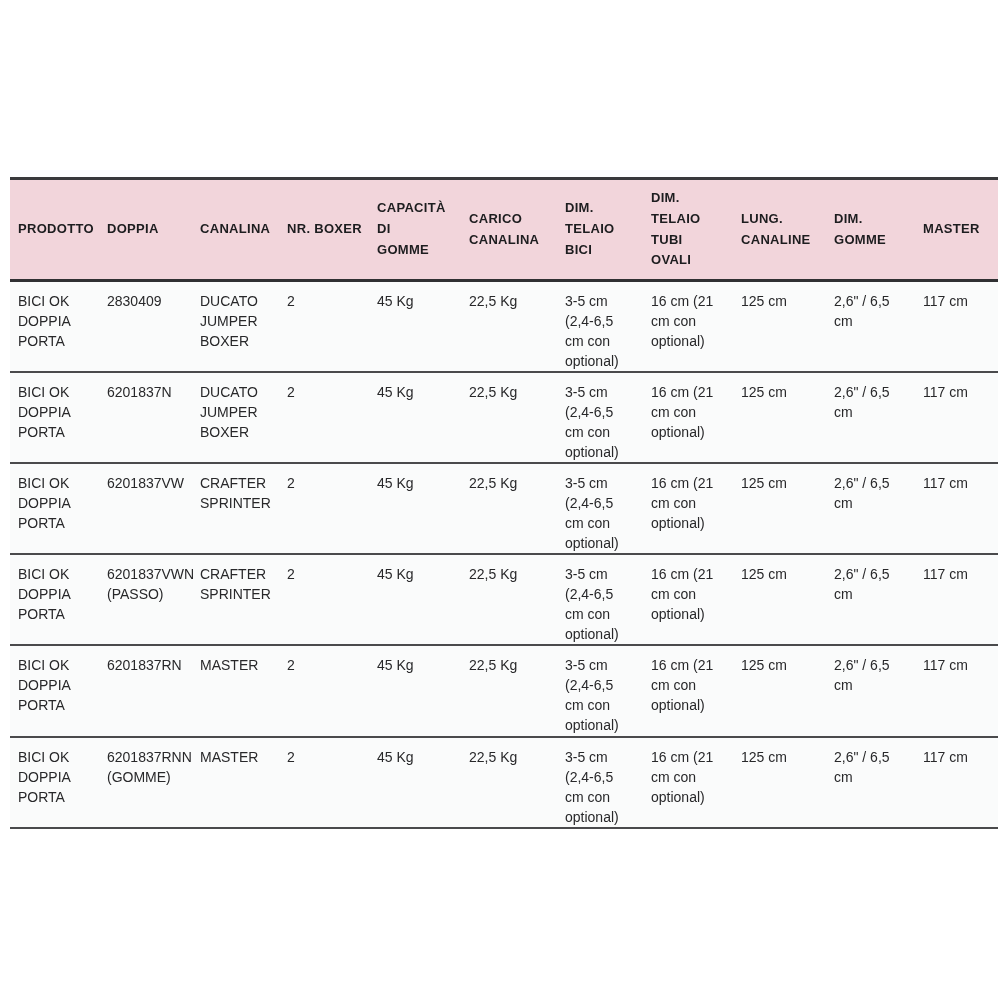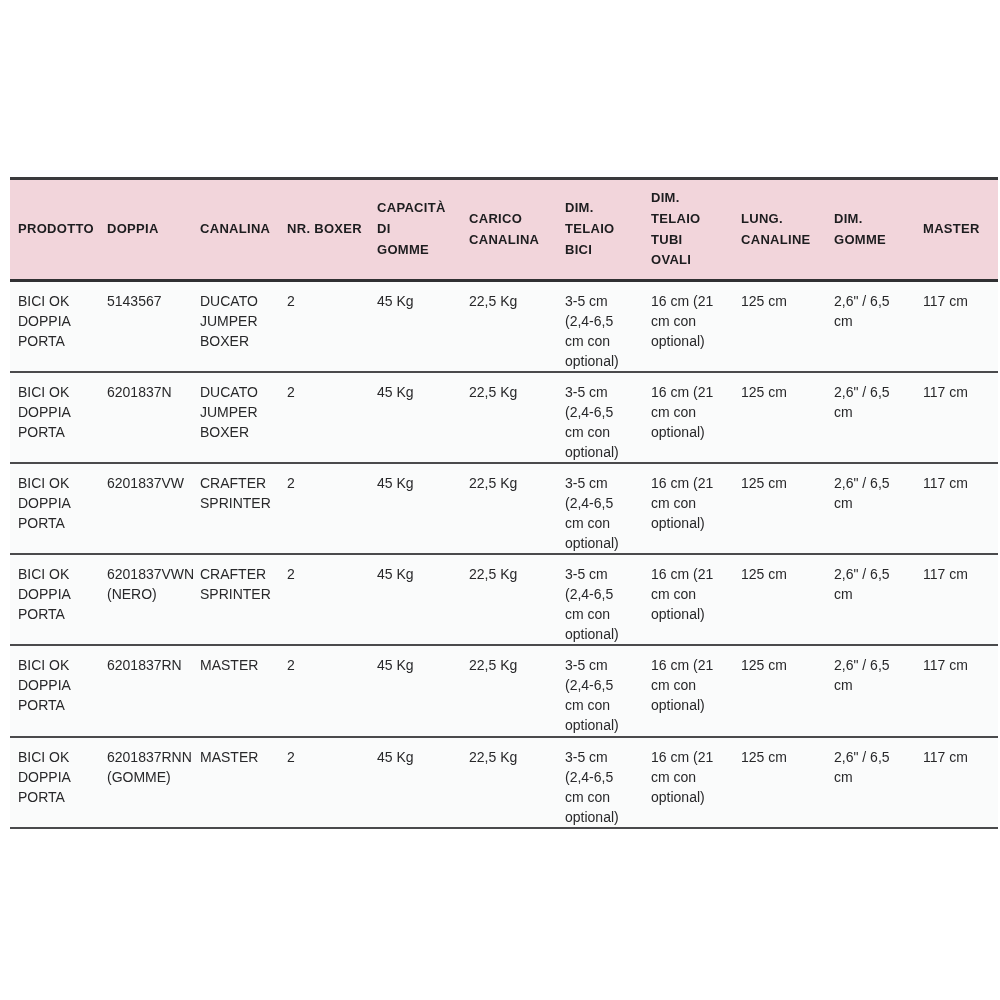--- a/index.html
+++ b/index.html
@@ -116,21 +116,21 @@
             <th>DIM.
 GOMME</th>
             <th>MASTER</th>
           </tr>
       </thead>
       <tbody>
           <tr>
             <td>BICI OK
 DOPPIA
 PORTA</td>
-            <td>5143567</td>
+            <td>2830409</td>
             <td>DUCATO
 JUMPER
 BOXER</td>
             <td>2</td>
             <td>45 Kg</td>
             <td>22,5 Kg</td>
             <td>3-5 cm
 (2,4-6,5
 cm con
 optional)</td>
@@ -185,21 +185,21 @@
             <td>125 cm</td>
             <td>2,6" / 6,5
 cm</td>
             <td>117 cm</td>
           </tr>
           <tr>
             <td>BICI OK
 DOPPIA
 PORTA</td>
             <td>6201837VWN
-(NERO)</td>
+(PASSO)</td>
             <td>CRAFTER
 SPRINTER</td>
             <td>2</td>
             <td>45 Kg</td>
             <td>22,5 Kg</td>
             <td>3-5 cm
 (2,4-6,5
 cm con
 optional)</td>
             <td>16 cm (21

